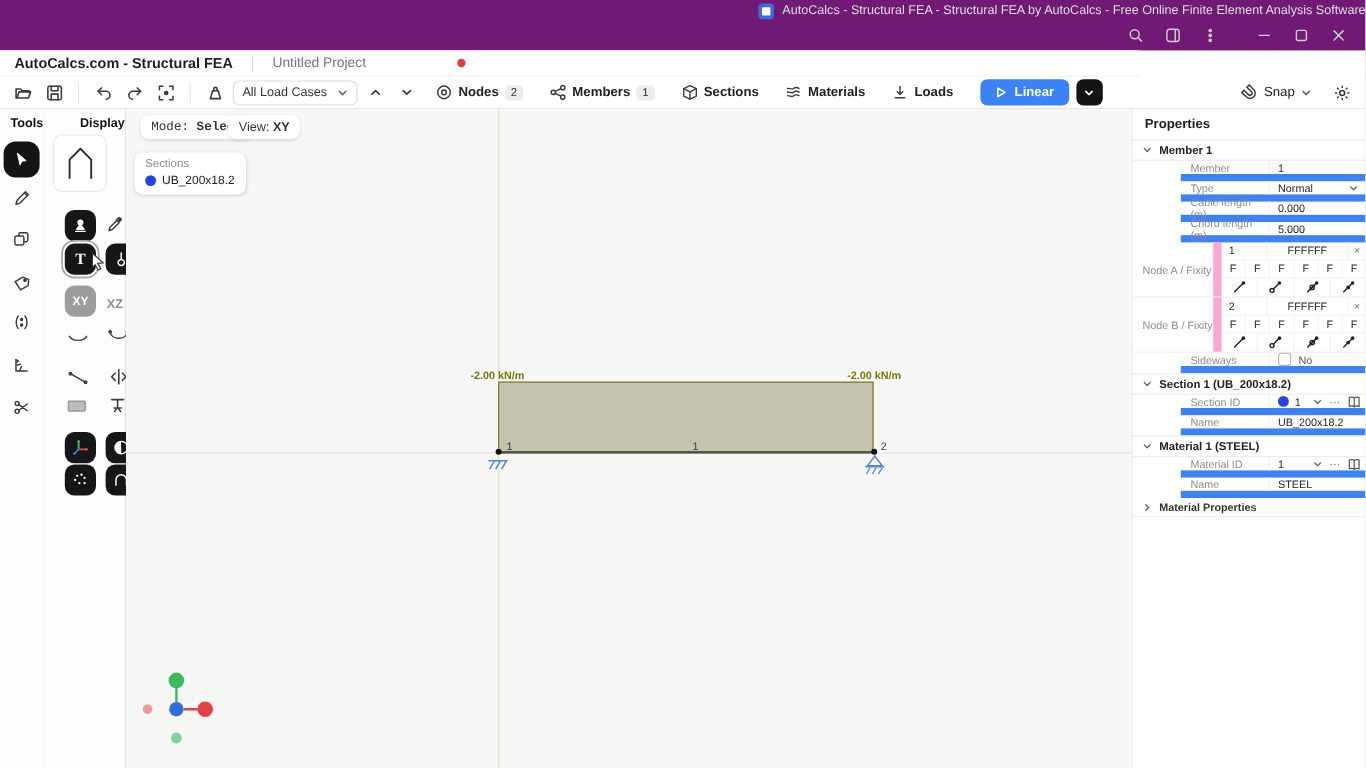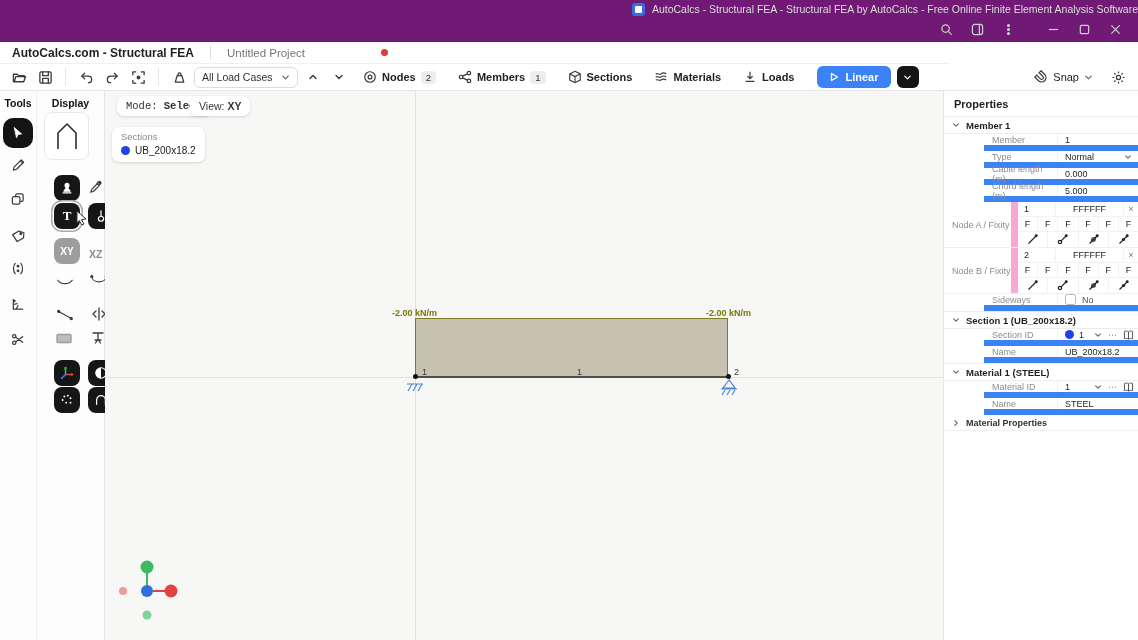--- a/index.html
+++ b/index.html
@@ -43,21 +43,21 @@
   .solve-dd{background:#141414;border-radius:6px;height:22px;width:22px;display:flex;align-items:center;
       justify-content:center;margin-left:2px;cursor:pointer;}
   .toolbar-right{margin-left:auto;display:flex;align-items:center;gap:8px;}
   .snap{display:flex;align-items:center;gap:5px;font-size:11px;color:#222;cursor:pointer;}
   .gear{margin-left:10px;cursor:pointer;}
 
   
   .content{position:absolute;left:0;top:91px;width:1138px;height:549px;display:flex;}
   .tools-col{position:relative;width:37px;background:#fdfdfd;border-right:1px solid #efefef;}
   .display-col{position:relative;width:68px;background:#fdfdfd;border-right:1px solid #e4e4e4;}
-  .col-label{font-size:10.5px;font-weight:bold;text-align:center;padding-top:6px;color:#111;}
+  .col-label{font-size:10.5px;font-weight:bold;text-align:right;padding-top:6px;color:#111;}
   .tool-ic{position:absolute;left:50%;transform:translateX(-50%);cursor:pointer;}
   .tool-ic svg{stroke:#3c3c3c;fill:none;stroke-width:1.3;stroke-linecap:round;stroke-linejoin:round;}
   .sqbtn{width:26px;height:26px;border-radius:8px;background:#161616;color:#fff;display:flex;
          align-items:center;justify-content:center;cursor:pointer;}
   .sqbtn svg{stroke:#fff;fill:none;stroke-width:1.4;stroke-linecap:round;stroke-linejoin:round;}
   .sel-ring{box-shadow:0 0 0 1.5px #fff,0 0 0 3px #a9a9a9;}
   .selbtn{width:30px;height:30px;border-radius:10px;background:#141414;display:flex;align-items:center;justify-content:center;}
   .graybtn{width:26px;height:26px;border-radius:8px;background:#9d9d9d;color:#fff;font-weight:bold;
          font-size:10px;display:flex;align-items:center;justify-content:center;cursor:pointer;}
   .ghost-label{font-size:10.5px;color:#8d8d8d;font-weight:600;cursor:pointer;}

